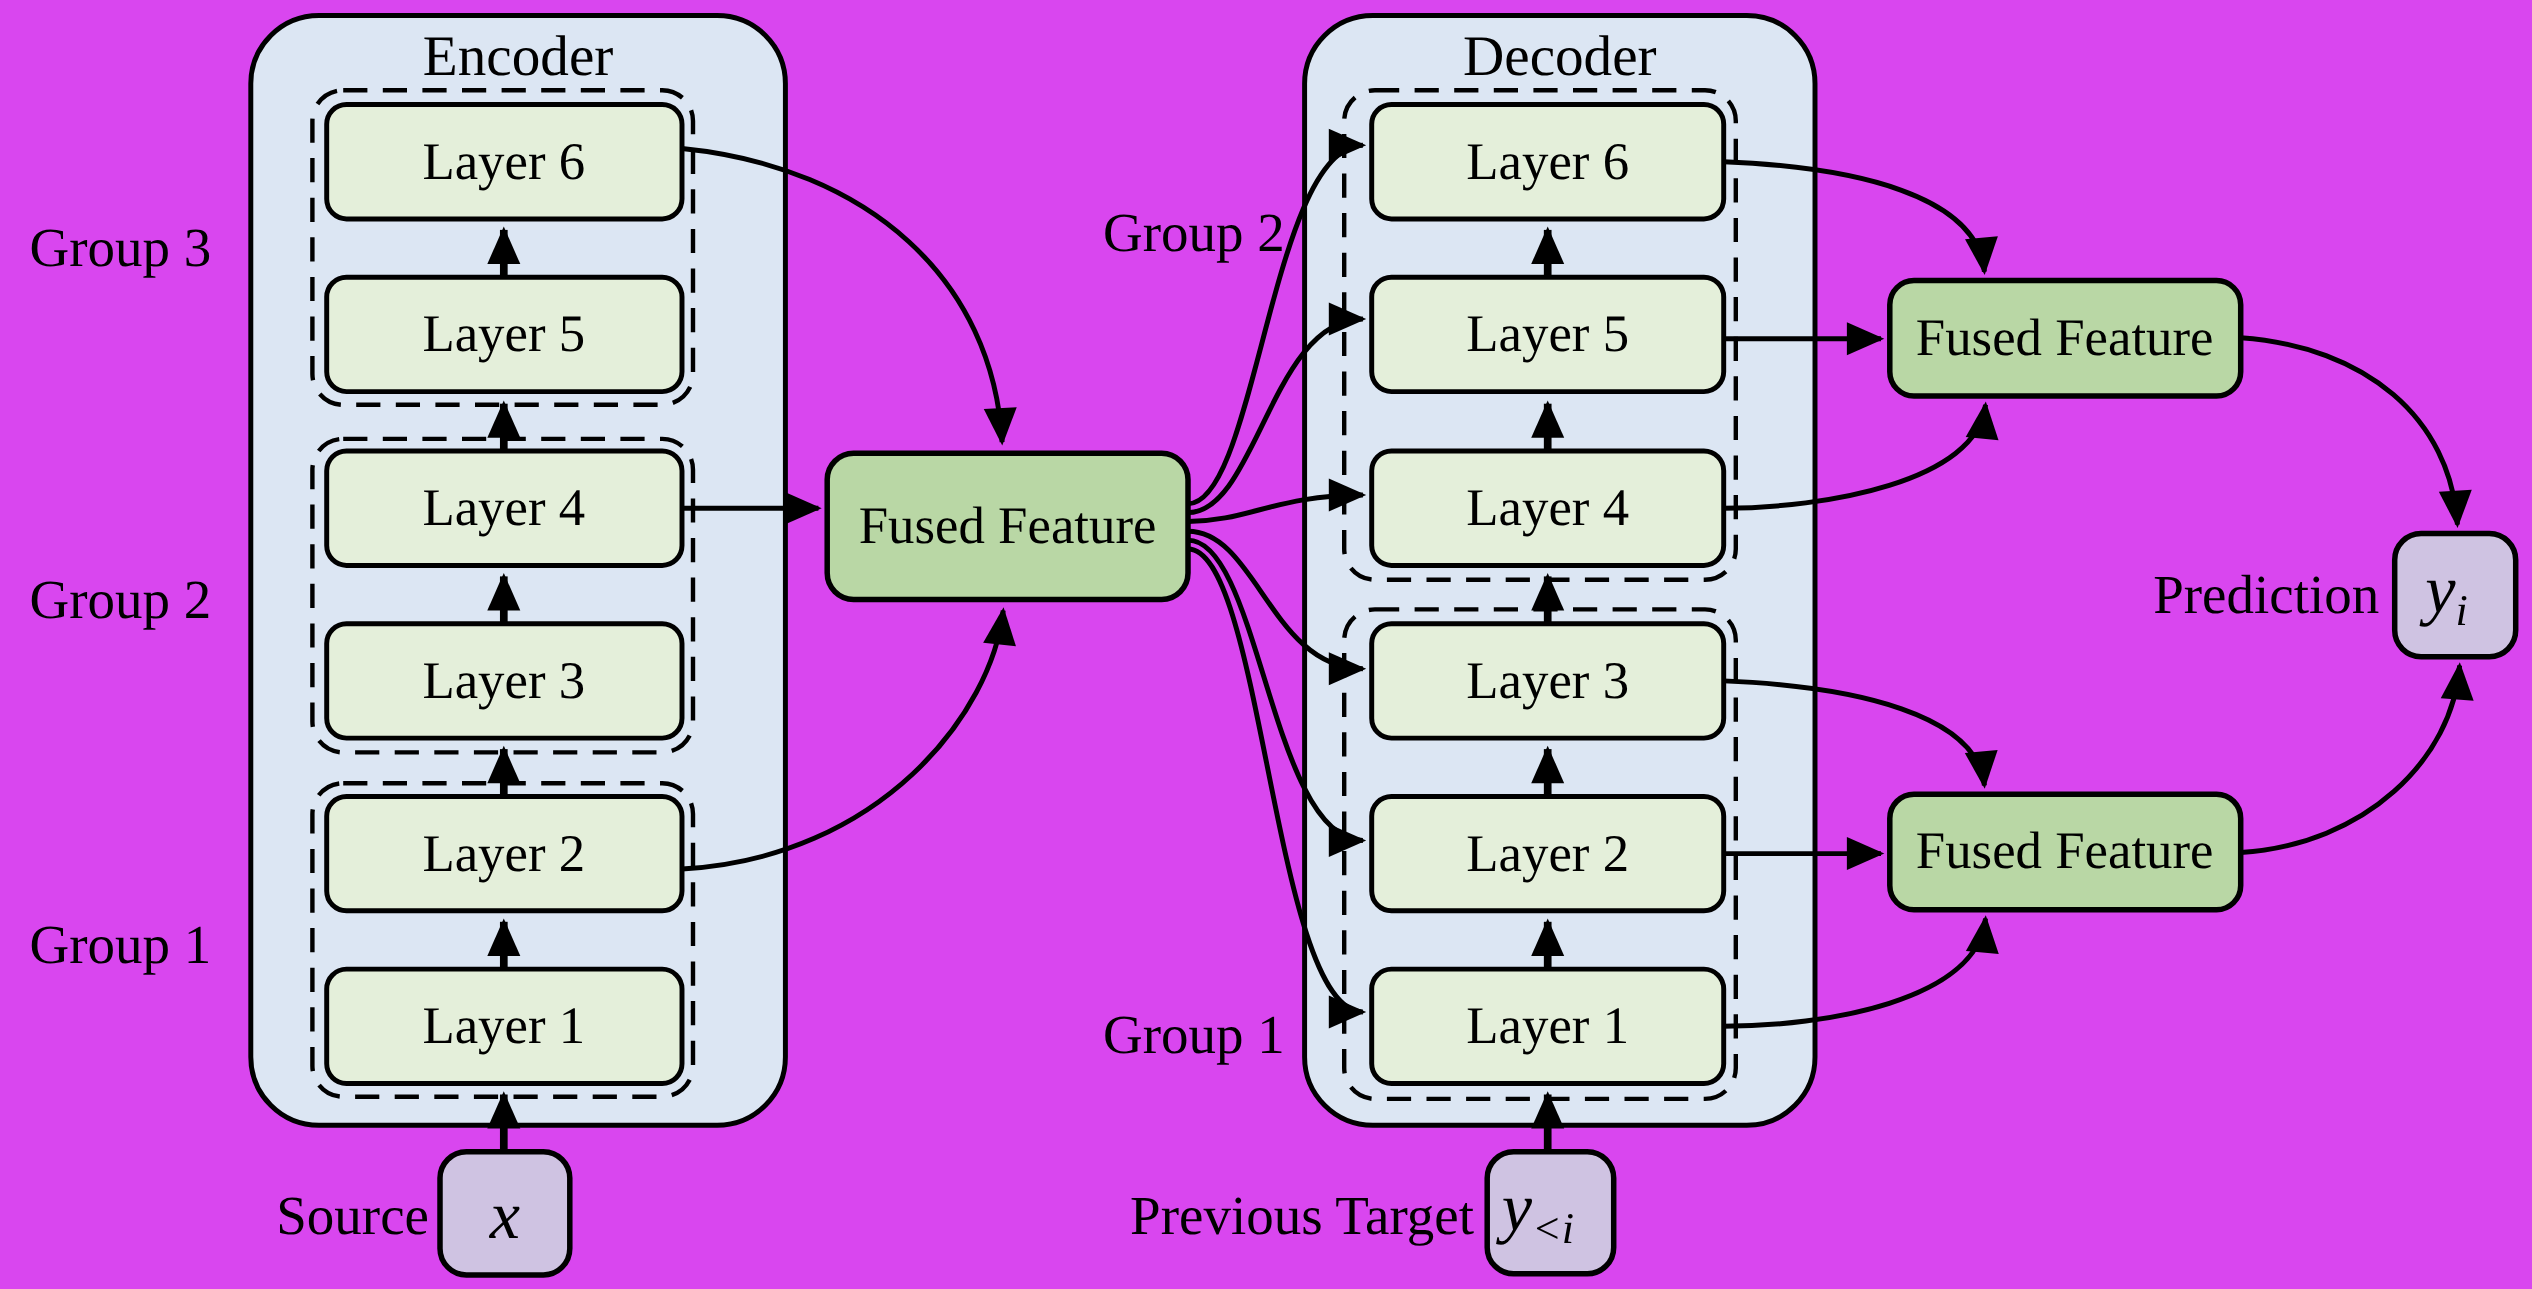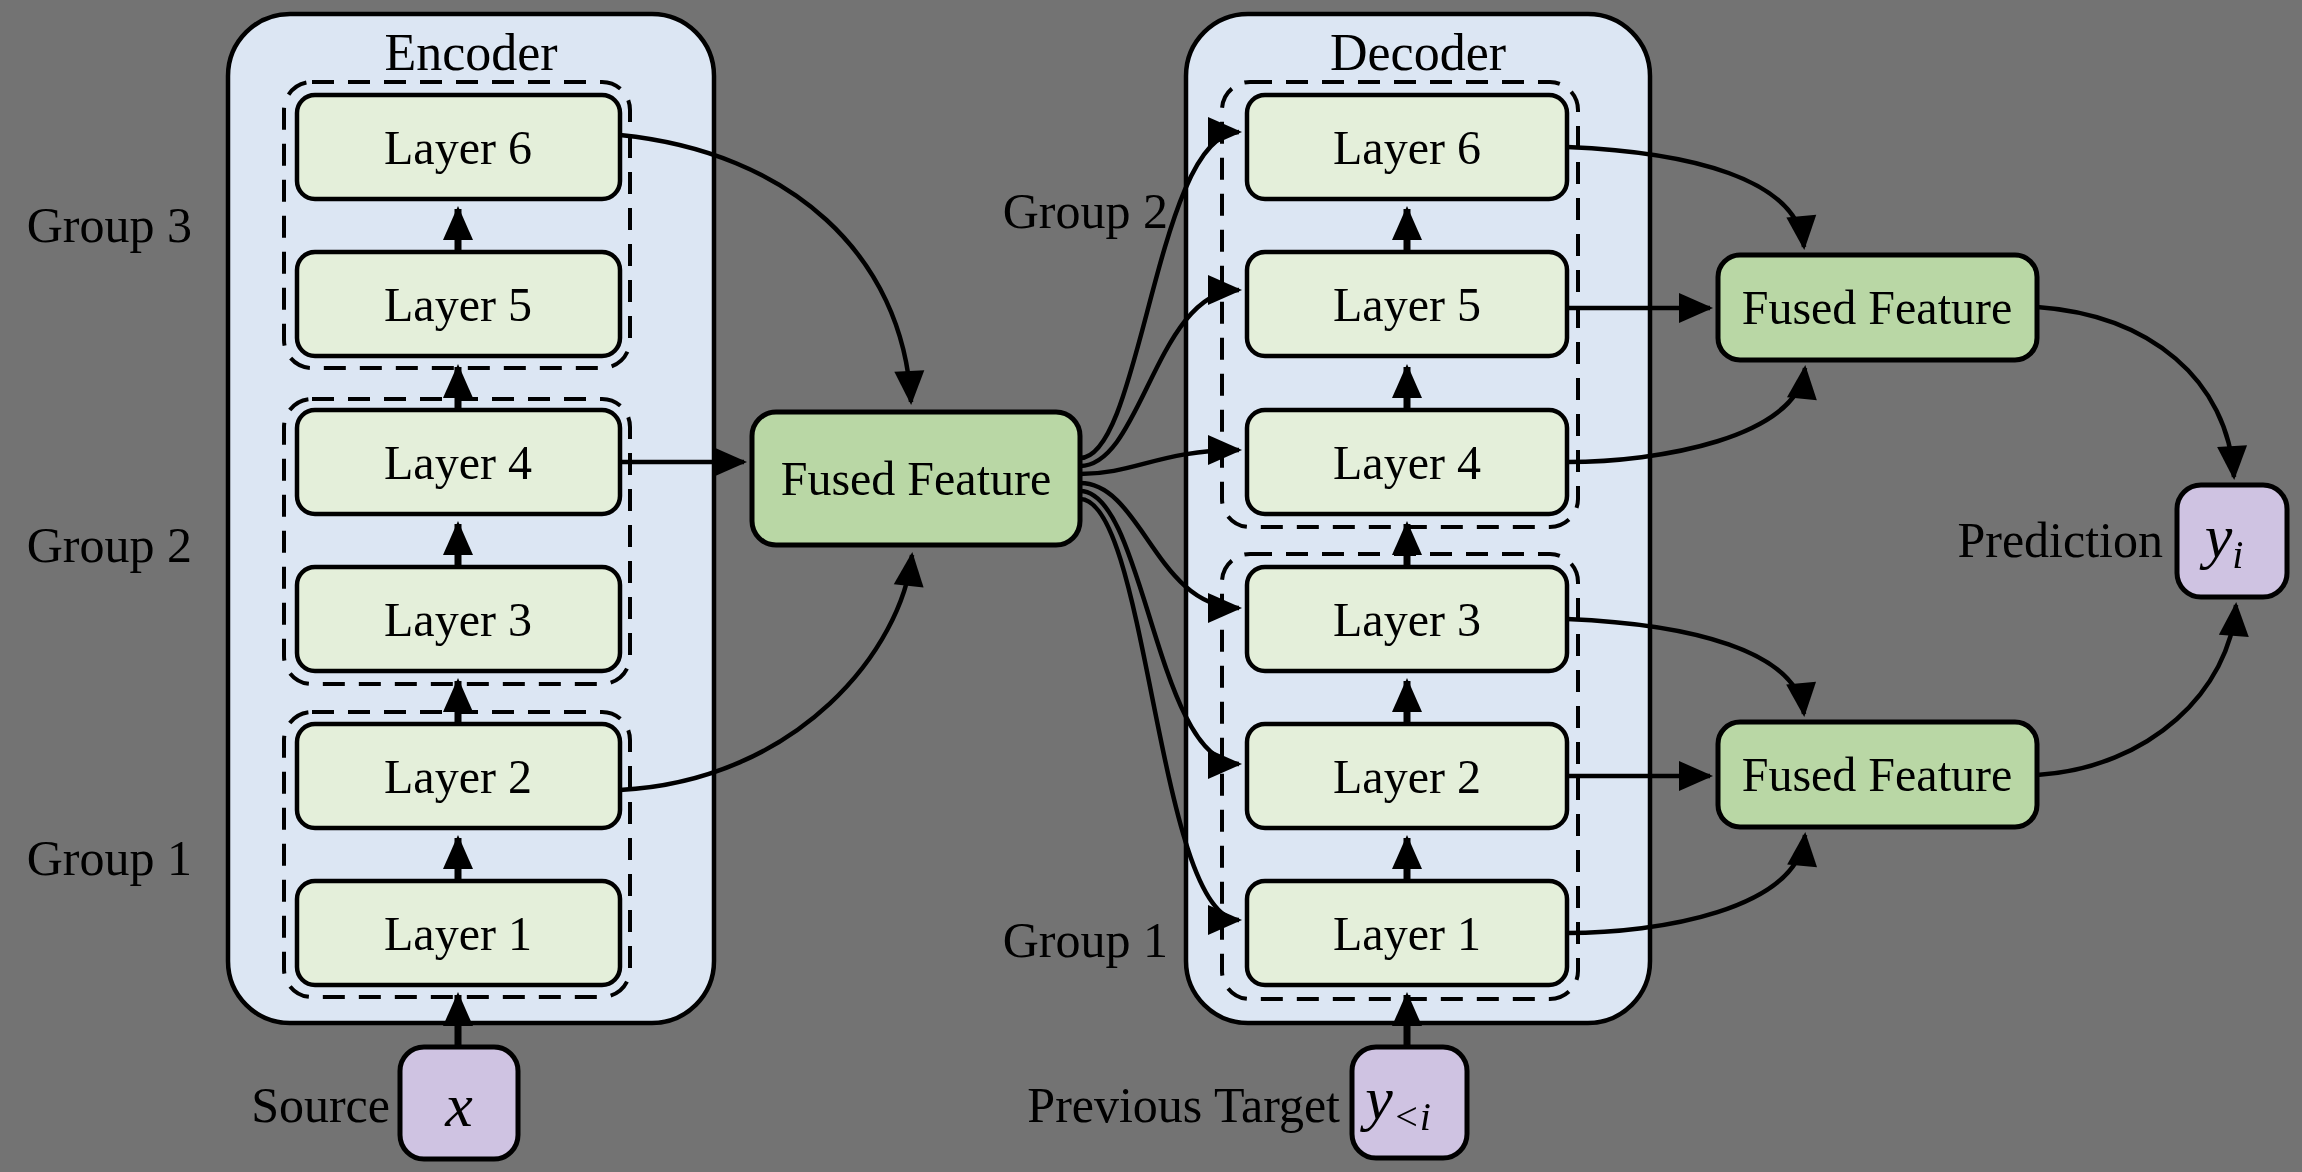--- a/index.html
+++ b/index.html
@@ -1,16 +1,16 @@
 <!DOCTYPE html>
 <html style="--container: #dce6f3; --layer-box: #e4efda; --fused-box: #b9d7a5; --io-box: #cfc3e2; --outline: #000000;"><head>
 <meta charset="utf-8">
 <style>
   html,body{margin:0;padding:0;background:#ffffff;}
-  .stage{width:2302px;height:1172px;position:relative;background:#737373;}
+  .stage{width:2302px;height:1172px;position:relative;background:#d946ef;}
   svg{display:block;}
   text{font-family:"Liberation Serif","DejaVu Serif",serif;fill:#000;}
   .t-c{text-anchor:middle;}
   .t-e{text-anchor:end;}
   .title{font-size:52px;}
   .grouplabel{font-size:50px;}
   .layerlabel{font-size:48px;}
   .fusedlabel{font-size:48px;}
   .iolabel{font-size:50px;}
   .math{font-style:italic;font-size:62px;}

